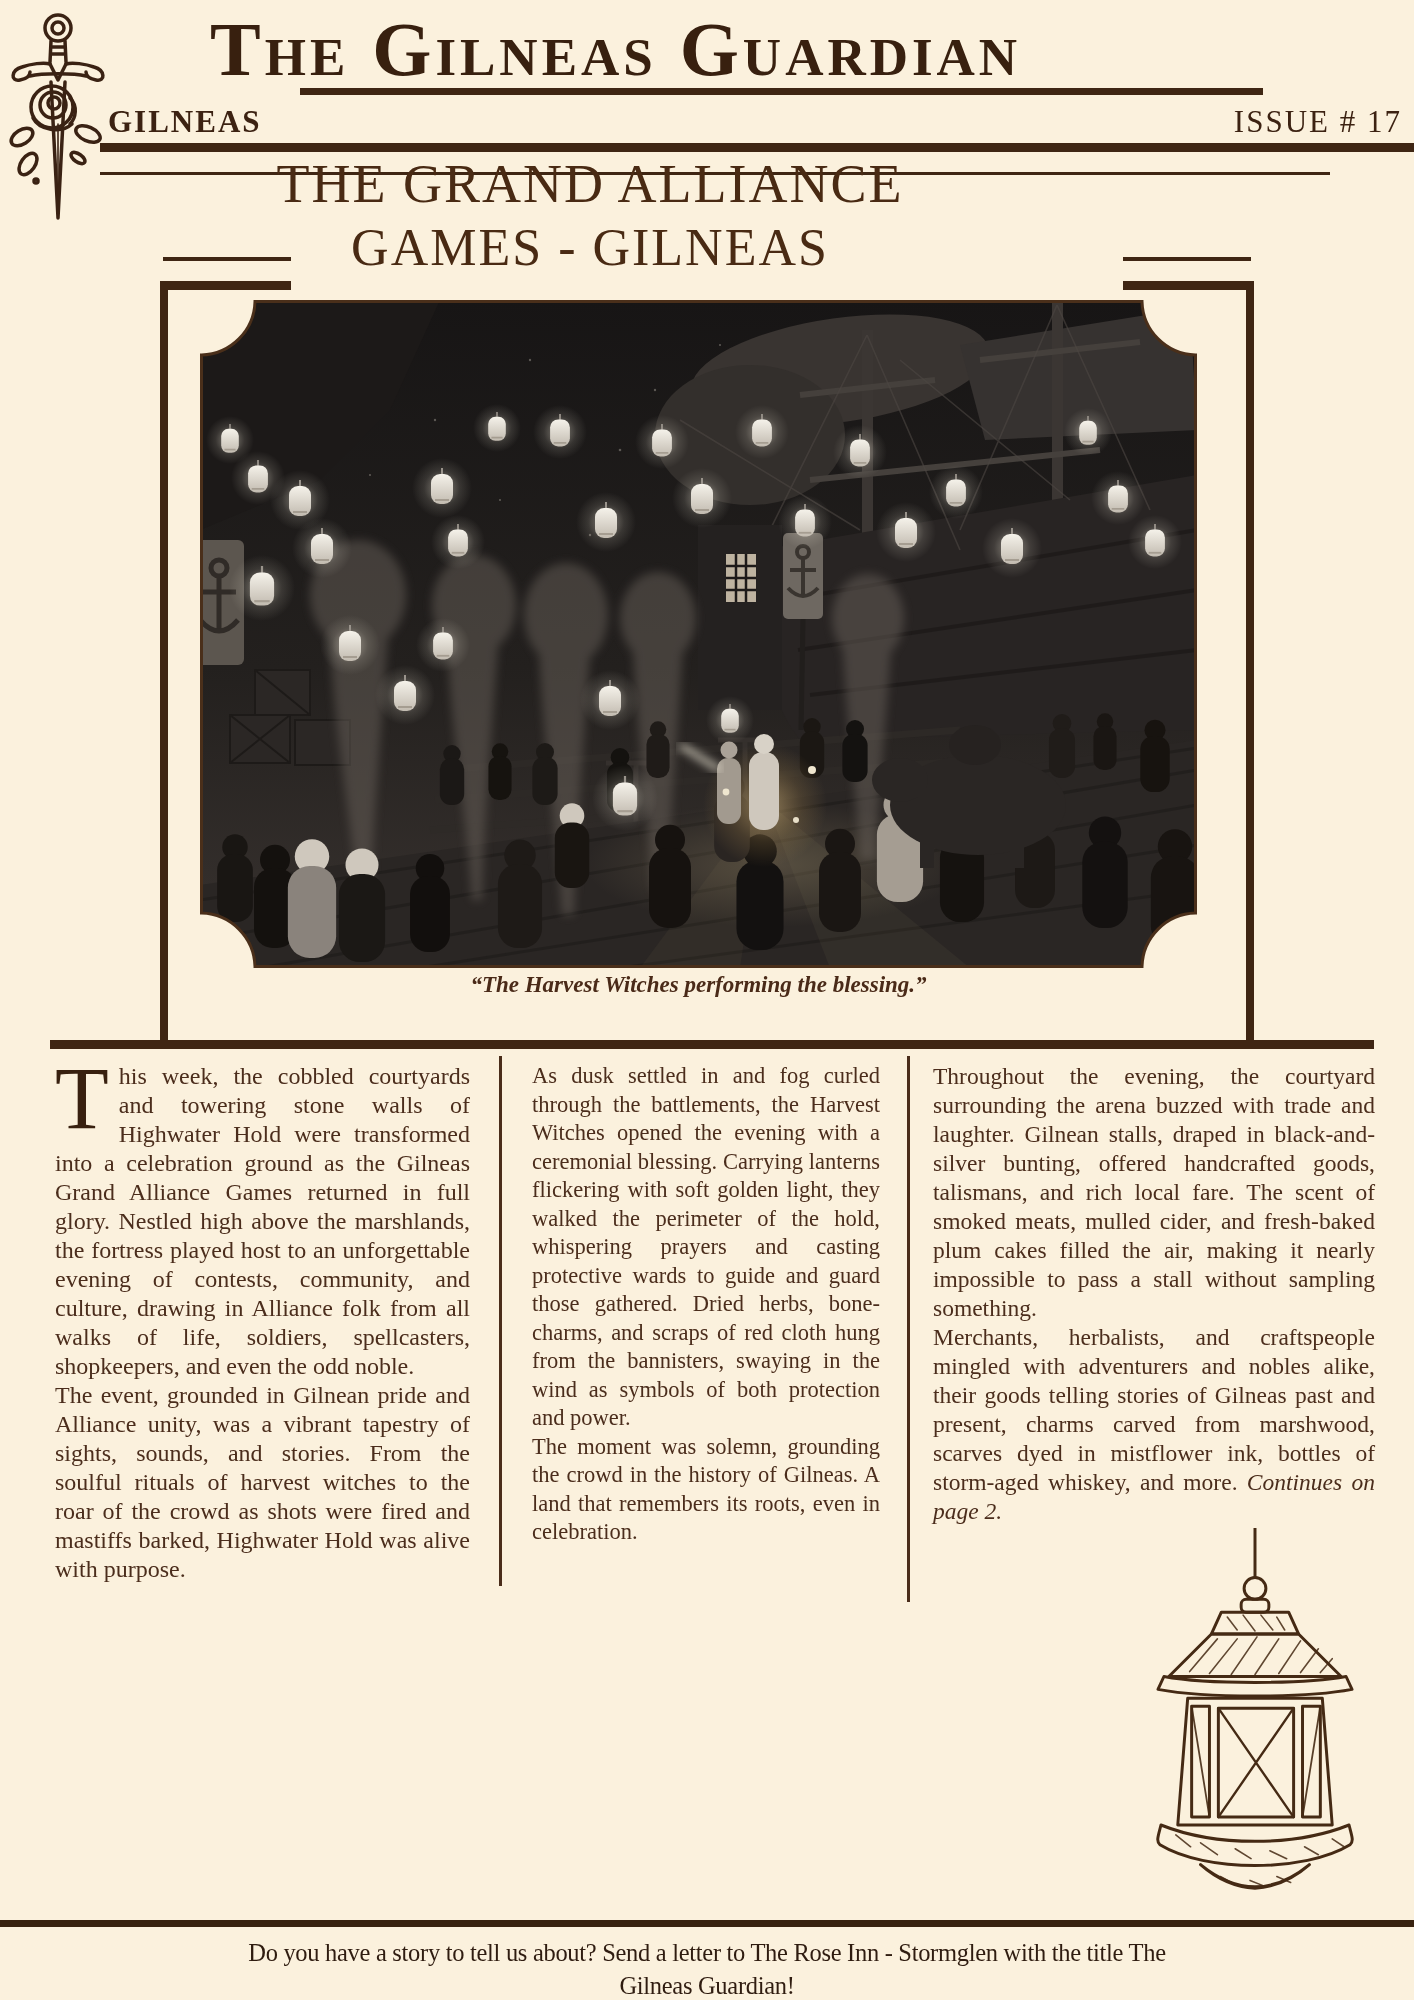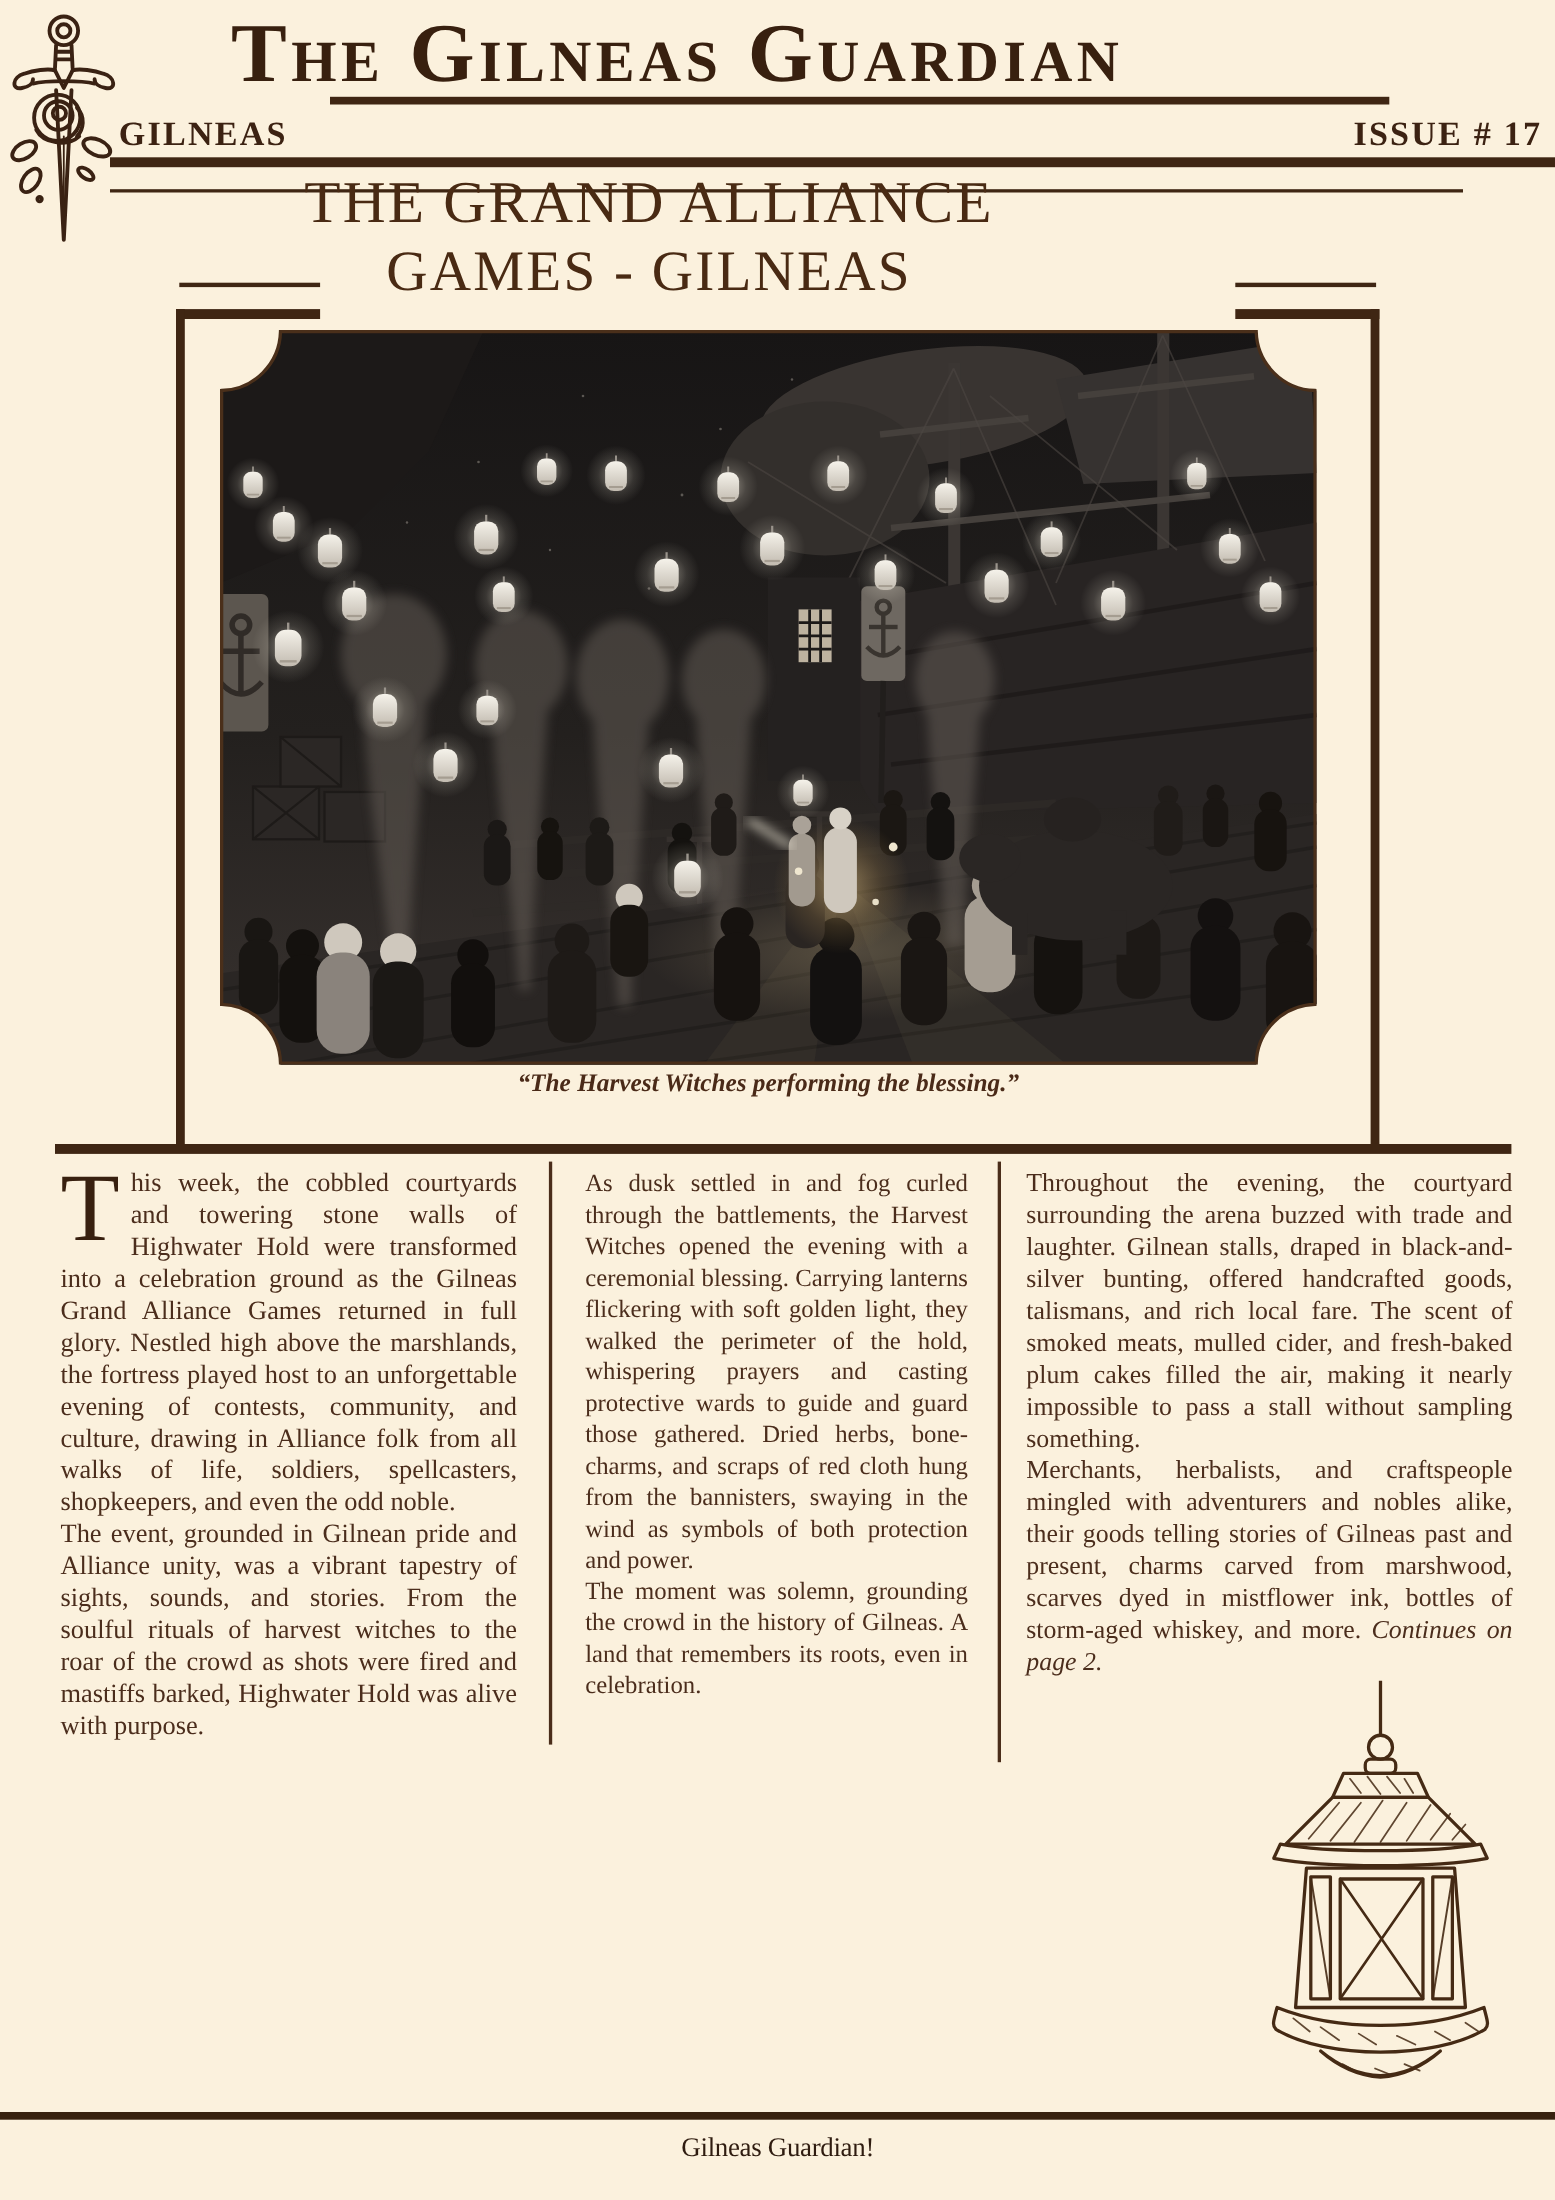--- a/index.html
+++ b/index.html
@@ -13,21 +13,21 @@
   .rule{background:#3f2613;}
 
   
   #masthead-title{
     left:150px;top:6px;width:1114px;text-align:left;text-indent:60px;
     font-size:76px;font-weight:bold;font-variant:small-caps;
     letter-spacing:4px;color:#38200f;white-space:nowrap;
   }
   #masthead-underline{left:300px;top:88px;width:963px;height:7px;}
   #region-label{left:108px;top:104px;font-size:31px;letter-spacing:2px;color:#3c2212;font-variant:small-caps;font-weight:bold;}
-  #issue-label{right:12px;top:104px;font-size:31px;letter-spacing:2px;color:#3c2212;font-variant:small-caps;font-weight:bold;}
+  #issue-label{right:12px;top:104px;font-size:31px;letter-spacing:2px;color:#3c2212;font-variant:small-caps;font-weight:normal;}
   #top-rule-thick{left:100px;top:143px;width:1314px;height:9px;}
   #top-rule-thin{left:100px;top:172px;width:1230px;height:3px;}
 
   
   #headline{left:0;top:152px;width:1180px;text-align:center;color:#492a13;line-height:64px;}
   #headline .hl1{font-size:54px;letter-spacing:2px;}
   #headline .hl2{font-size:52px;letter-spacing:2px;}
 
   
   .bkt{background:#3f2613;}
@@ -402,14 +402,15 @@
     <path d="M95,340 Q150,385 205,340 Q180,362 150,364 Q120,362 95,340 Z"></path>
     <g stroke-width="1.6" opacity="0.85">
       <path d="M70,310 L85,322 M95,318 L112,330 M130,324 L146,334 M165,326 L182,334 M200,322 L214,330 M228,314 L240,322"></path>
       <path d="M115,352 L130,360 M145,356 L160,362 M172,352 L186,358"></path>
     </g>
   </svg>
 </div>
 
 <div id="footer-rule" class="abs"></div>
 <div id="footer-text" class="abs">
+  <div>Do you have a story to tell us about? Send a letter to The Rose Inn - Stormglen with the title The</div>
   <div>Gilneas Guardian!</div>
 </div>
 
 </body></html>

